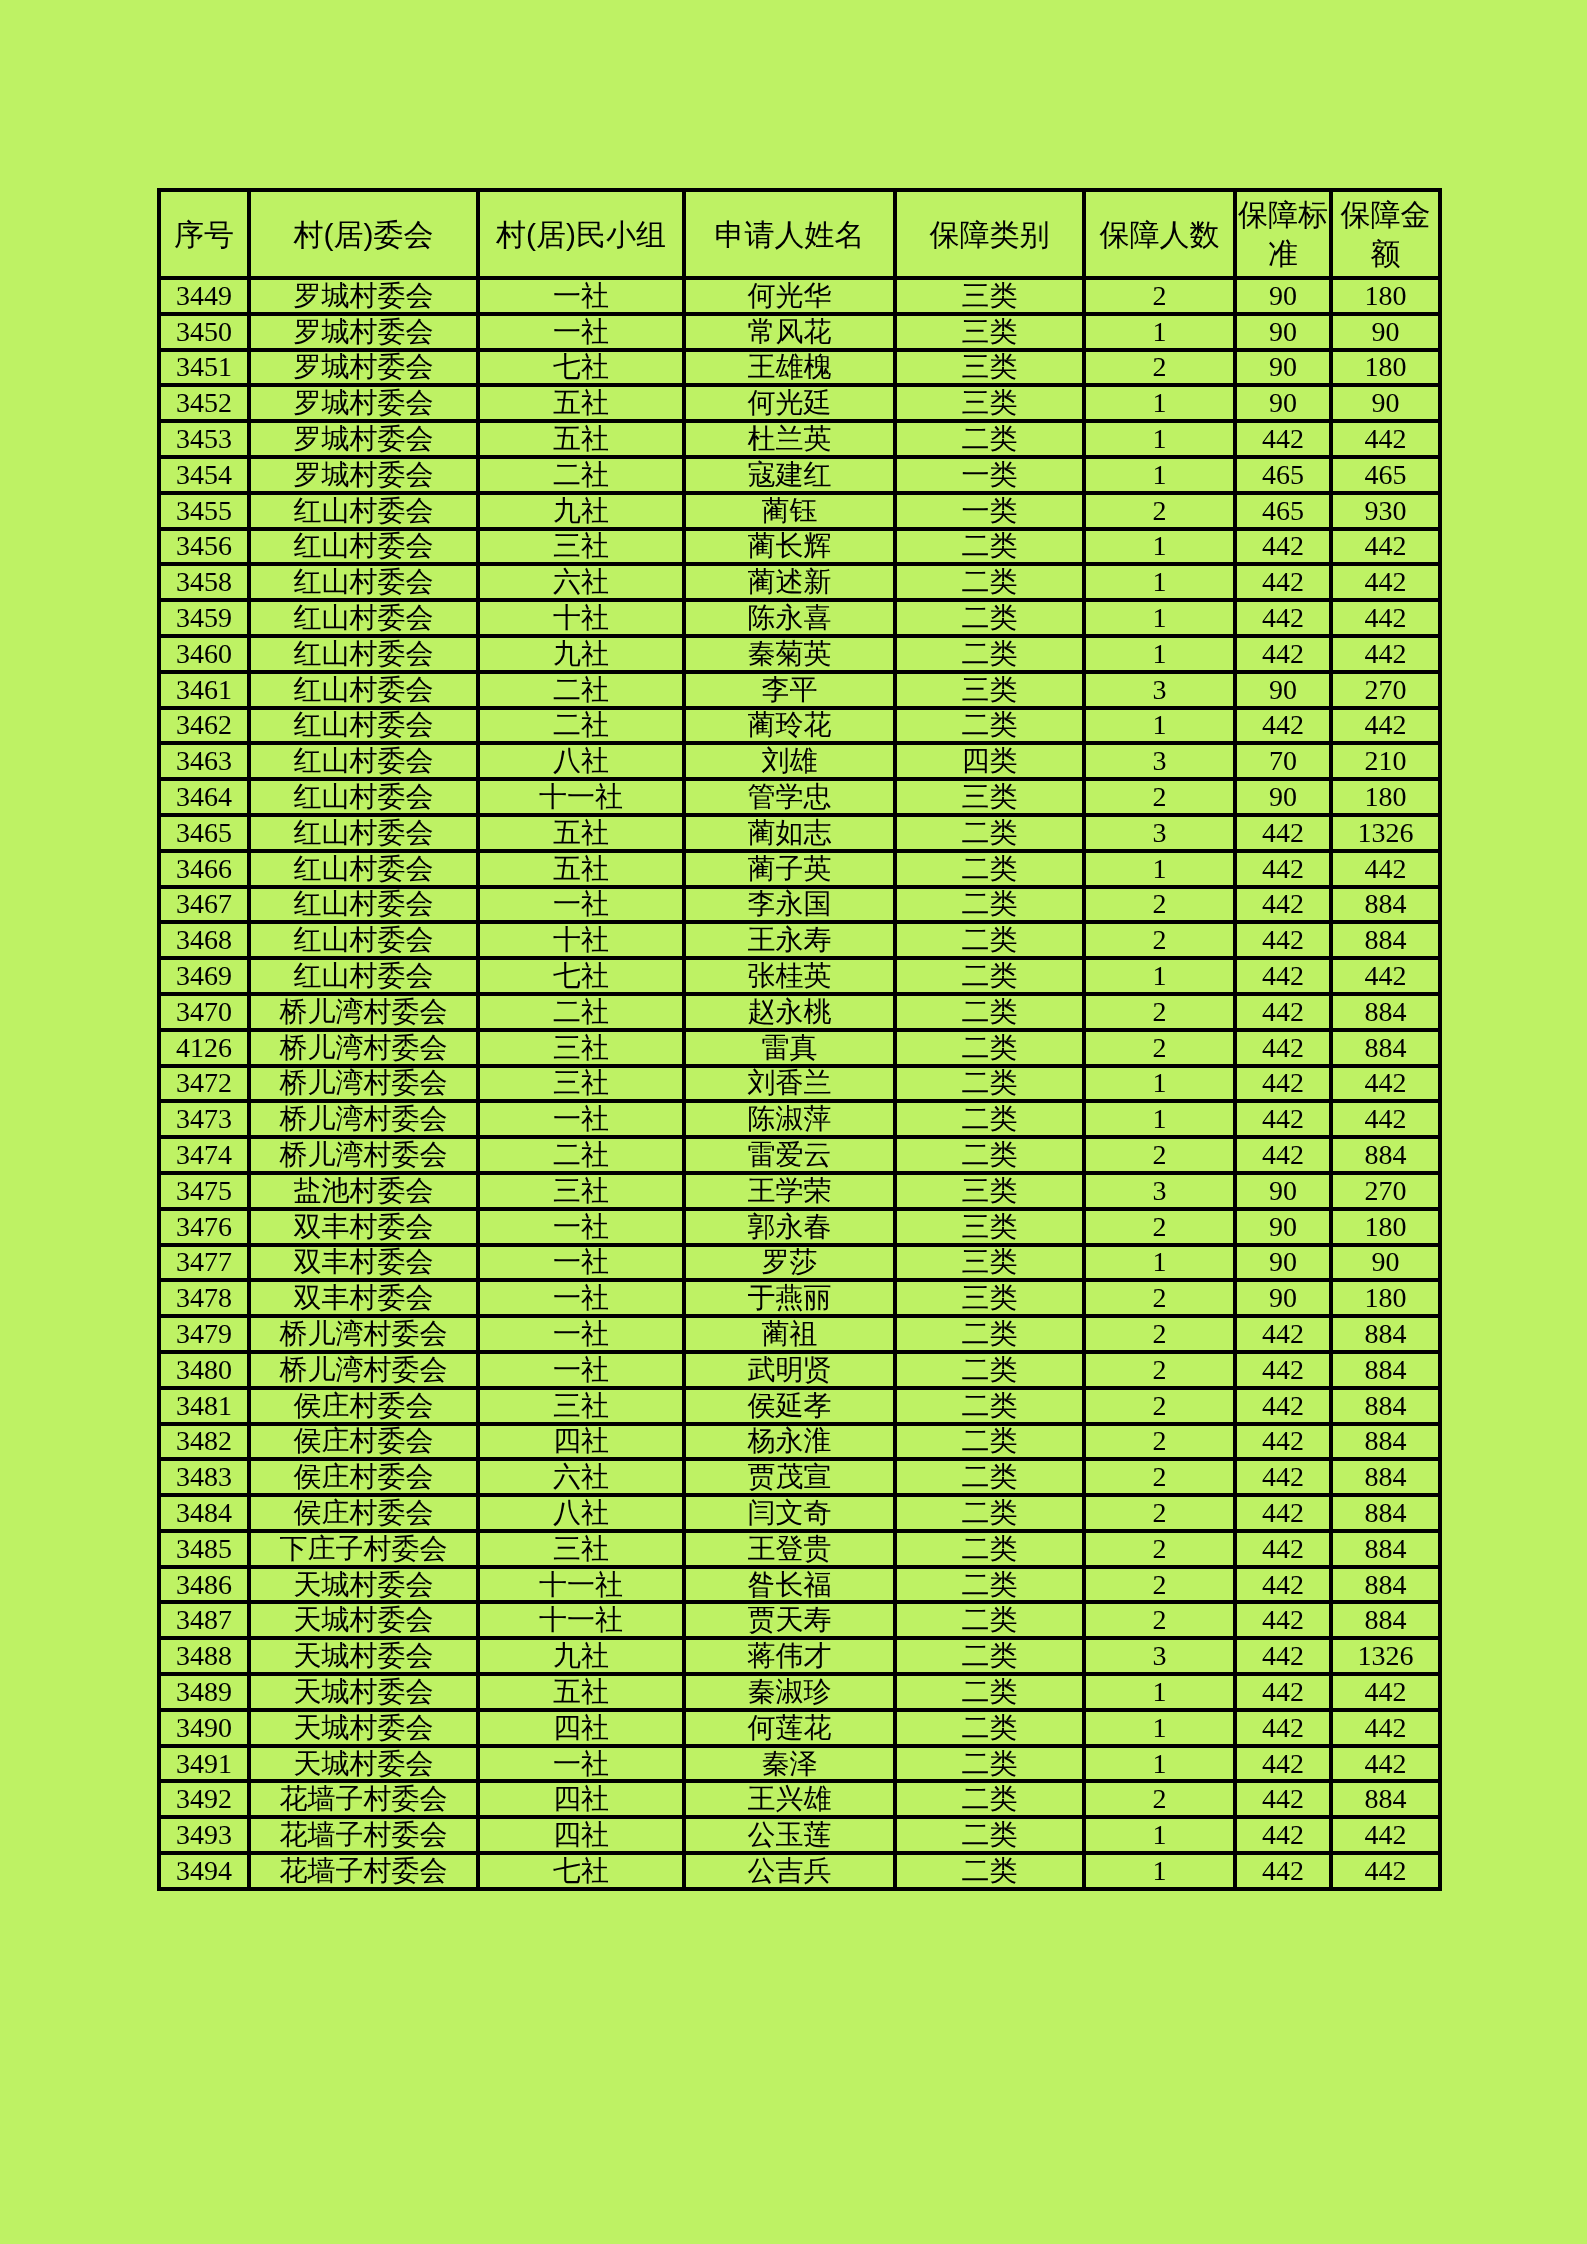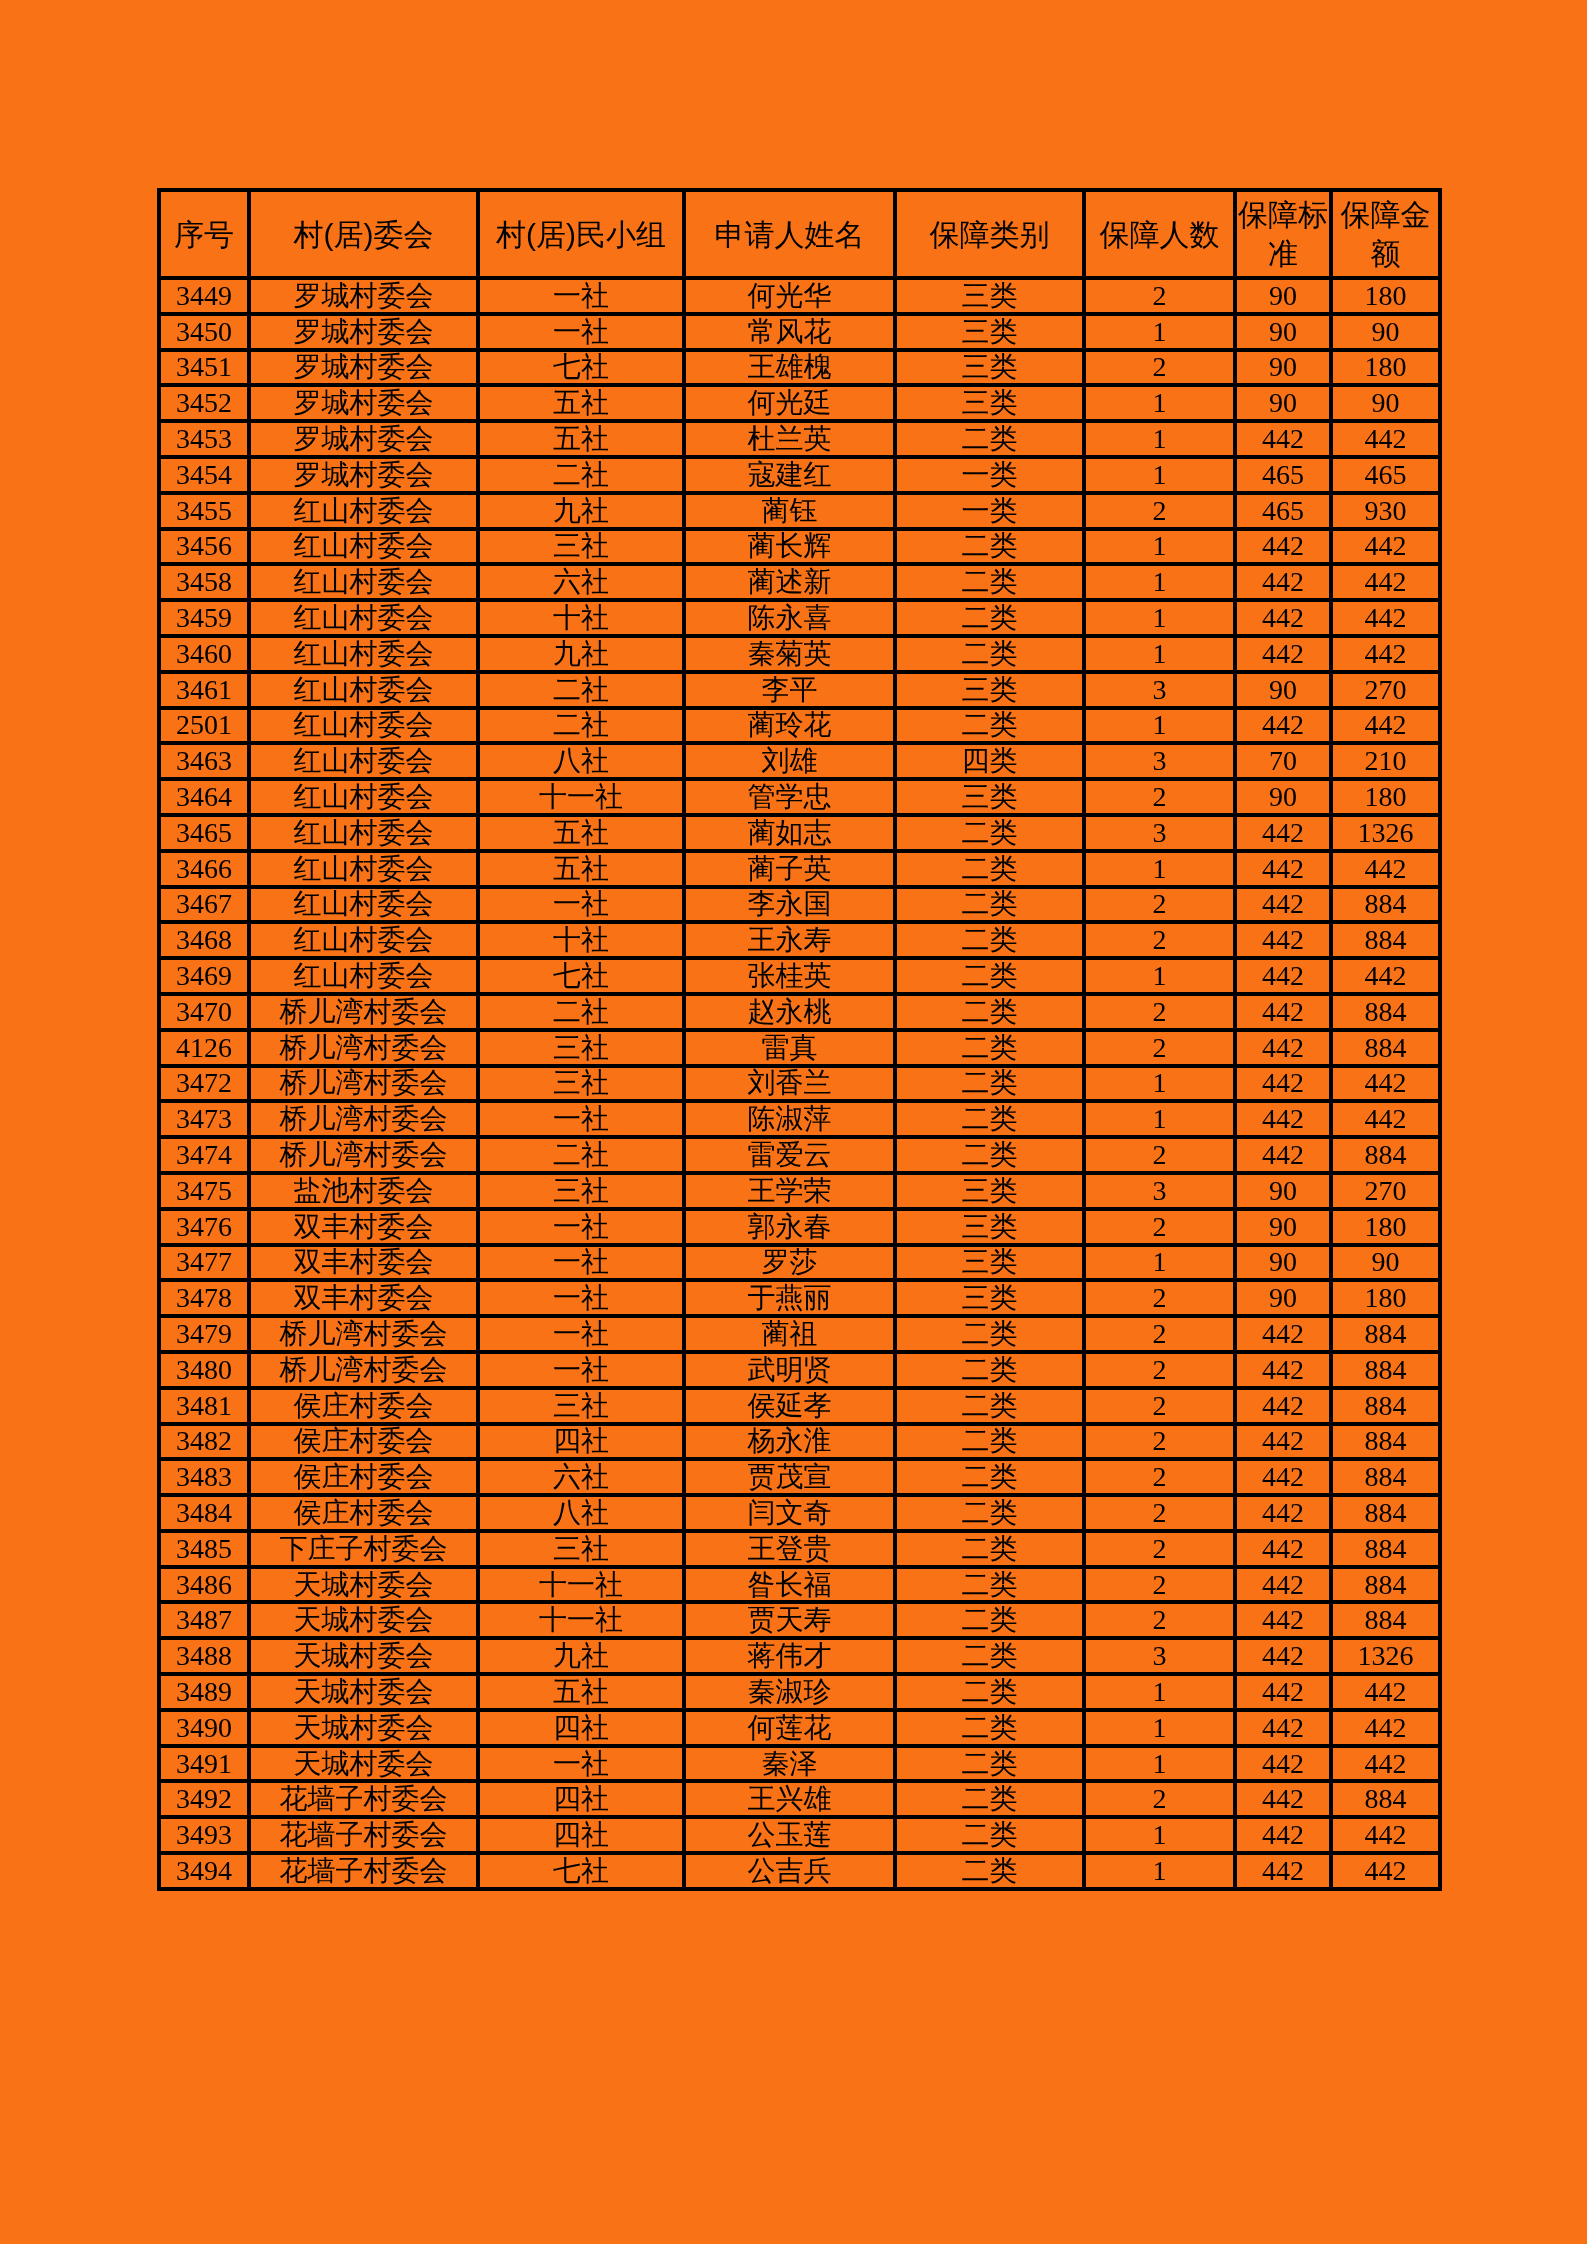--- a/index.html
+++ b/index.html
@@ -5,21 +5,21 @@
   html, body {
     margin: 0;
     padding: 0;
     background: #e8e8e8;
   }
   .page {
     position: relative;
     width: 1587px;
     height: 2244px;
     margin: 0 auto;
-    background: #f97316;
+    background: #bef264;
     overflow: hidden;
     font-family: "Liberation Serif", "DejaVu Serif", serif;
     color: #000000;
   }
   table.roster {
     position: absolute;
     left: 157px;
     top: 188px;
     border-collapse: collapse;
     table-layout: fixed;
@@ -203,21 +203,21 @@
           <td>3461</td>
           <td>红山村委会</td>
           <td>二社</td>
           <td>李平</td>
           <td>三类</td>
           <td>3</td>
           <td>90</td>
           <td>270</td>
         </tr>
         <tr>
-          <td>2501</td>
+          <td>3462</td>
           <td>红山村委会</td>
           <td>二社</td>
           <td>蔺玲花</td>
           <td>二类</td>
           <td>1</td>
           <td>442</td>
           <td>442</td>
         </tr>
         <tr>
           <td>3463</td>

